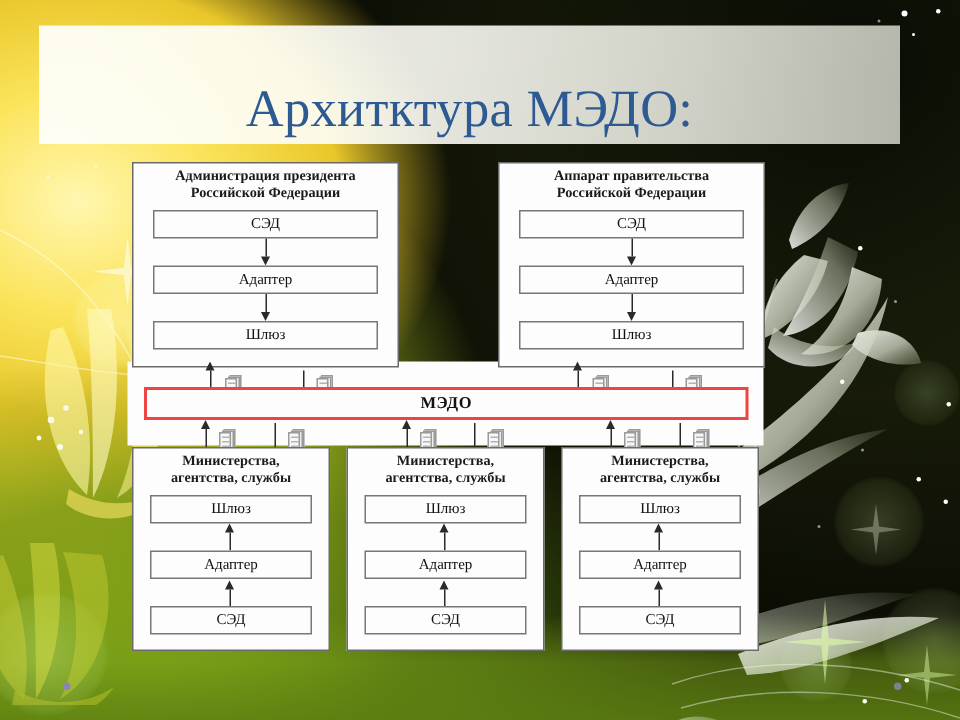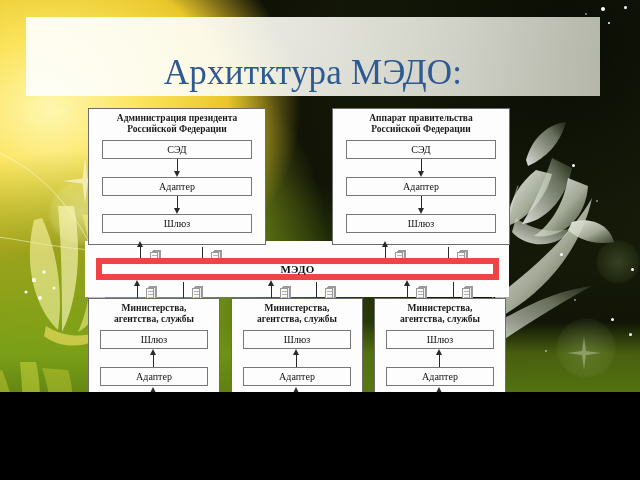--- a/index.html
+++ b/index.html
@@ -3,21 +3,21 @@
 <meta charset="utf-8">
 <style>
   html,body{margin:0;padding:0;}
   body{
     width:640px;height:480px;overflow:hidden;
     font-family:"Liberation Serif", serif;
     position:relative;background:#000;
   }
 
   
-  #slide{position:absolute;inset:0;width:640px;height:392px;overflow:hidden;}
+  #slide{position:absolute;inset:0;width:640px;height:480px;overflow:hidden;}
 
   .bg-base{
     position:absolute;inset:0;
     background:
       radial-gradient(ellipse 320px 260px at 8% 28%, #fff7b0 0%, #fbe45c 28%, #e9c72a 55%, rgba(190,170,20,0) 78%),
       radial-gradient(ellipse 420px 340px at 2% 62%, #d9cf2a 0%, #9fb020 45%, rgba(120,130,20,0) 75%),
       radial-gradient(ellipse 520px 420px at 95% 18%, #2b3214 0%, #161a08 45%, #0b0d04 80%),
       linear-gradient(125deg,
         #f4dc3a 0%,
         #e9cc26 13%,
@@ -89,21 +89,21 @@
     font-weight:600;
   }
   .node{
     position:absolute;background:#fdfdfd;border:1px solid #777;
     box-sizing:border-box;
     display:flex;align-items:center;justify-content:center;
     font-family:"Liberation Serif", serif;
     font-size:10px;color:#111;
   }
   .mbar{
-    position:absolute;background:#fdfdfd;border:6px solid #ef4444;
+    position:absolute;background:#fdfdfd;border:2px solid #ef4444;
     box-sizing:border-box;
     display:flex;align-items:center;justify-content:center;
     font-family:"Liberation Serif", serif;
     font-size:11px;font-weight:700;color:#111;letter-spacing:.3px;
   }
 
   
   .arrow{position:absolute;width:1px;background:#2a2a2a;}
   .arrow::after{
     content:"";position:absolute;left:-3px;

